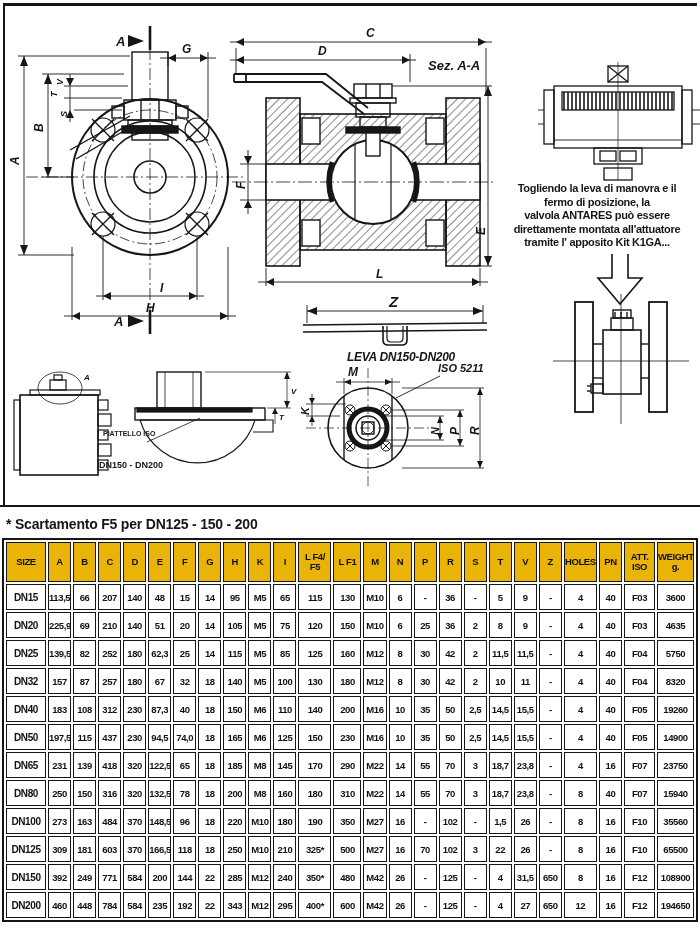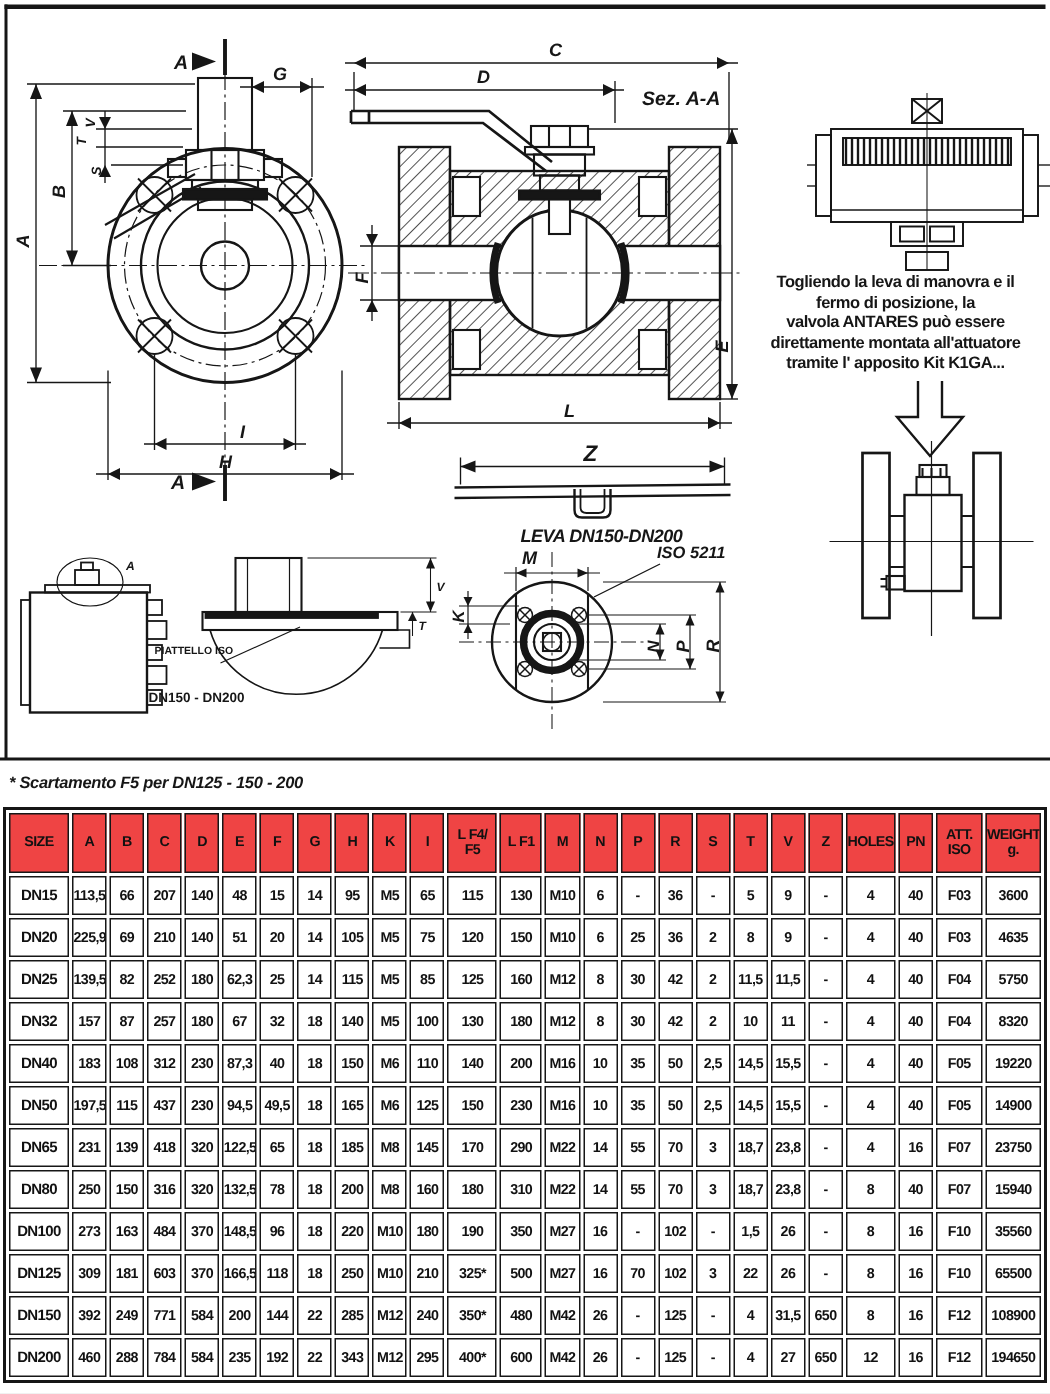--- a/index.html
+++ b/index.html
@@ -5,31 +5,31 @@
   html,body{margin:0;padding:0;background:#e8e8e8;font-family:"Liberation Sans",sans-serif;}
   .page{position:relative;width:700px;height:929px;background:#ffffff;overflow:hidden;color:#111;}
   .abs{position:absolute;}
   .frame{background:#161616;}
   svg text{font-family:"Liberation Sans",sans-serif;fill:#161616;}
   .dimtxt{font-style:italic;font-weight:bold;}
   .note{
     width:210px;text-align:center;font-size:11px;font-weight:bold;line-height:13.5px;
     white-space:pre-line;letter-spacing:-0.3px;color:#161616;
   }
-  .footnote{font-size:11px;font-weight:bold;letter-spacing:-0.2px;color:#161616;font-style:italic;}
+  .footnote{font-size:14px;font-weight:bold;letter-spacing:-0.2px;color:#161616;}
   .caption{font-size:12px;font-weight:bold;font-style:italic;letter-spacing:-0.3px;color:#161616;}
   table.dim-table{
     width:696px;table-layout:fixed;border-collapse:separate;border-spacing:2px;
     background:#fff;border:2px solid #161616;
   }
   table.dim-table th, table.dim-table td{
     border:1px solid #161616;text-align:center;vertical-align:middle;
     font-weight:bold;padding:0;overflow:hidden;letter-spacing:-0.4px;
   }
-  table.dim-table th{background:#ef4444;font-size:9.5px;line-height:10.5px;height:38px;}
+  table.dim-table th{background:#eab308;font-size:9.5px;line-height:10.5px;height:38px;}
   table.dim-table td{background:#ffffff;font-size:9.5px;height:24px;}
   table.dim-table td.size-cell{font-size:10px;}
   col.c-size{width:40px;} col.c-lf4{width:33px;} col.c-holes{width:33px;}
   col.c-att{width:31px;} col.c-weight{width:37px;} col.c-lf1{width:28px;}
 </style>
 </head>
 <body>
 
 <div class="page">
 
@@ -632,30 +632,30 @@
             <td>10</td>
             <td>35</td>
             <td>50</td>
             <td>2,5</td>
             <td>14,5</td>
             <td>15,5</td>
             <td>-</td>
             <td>4</td>
             <td>40</td>
             <td>F05</td>
-            <td>19220</td>
+            <td>19260</td>
           </tr>
           <tr>
             <td class="size-cell">DN50</td>
             <td>197,5</td>
             <td>115</td>
             <td>437</td>
             <td>230</td>
             <td>94,5</td>
-            <td>49,5</td>
+            <td>74,0</td>
             <td>18</td>
             <td>165</td>
             <td>M6</td>
             <td>125</td>
             <td>150</td>
             <td>230</td>
             <td>M16</td>
             <td>10</td>
             <td>35</td>
             <td>50</td>
@@ -799,21 +799,21 @@
             <td>31,5</td>
             <td>650</td>
             <td>8</td>
             <td>16</td>
             <td>F12</td>
             <td>108900</td>
           </tr>
           <tr>
             <td class="size-cell">DN200</td>
             <td>460</td>
-            <td>288</td>
+            <td>448</td>
             <td>784</td>
             <td>584</td>
             <td>235</td>
             <td>192</td>
             <td>22</td>
             <td>343</td>
             <td>M12</td>
             <td>295</td>
             <td>400*</td>
             <td>600</td>

